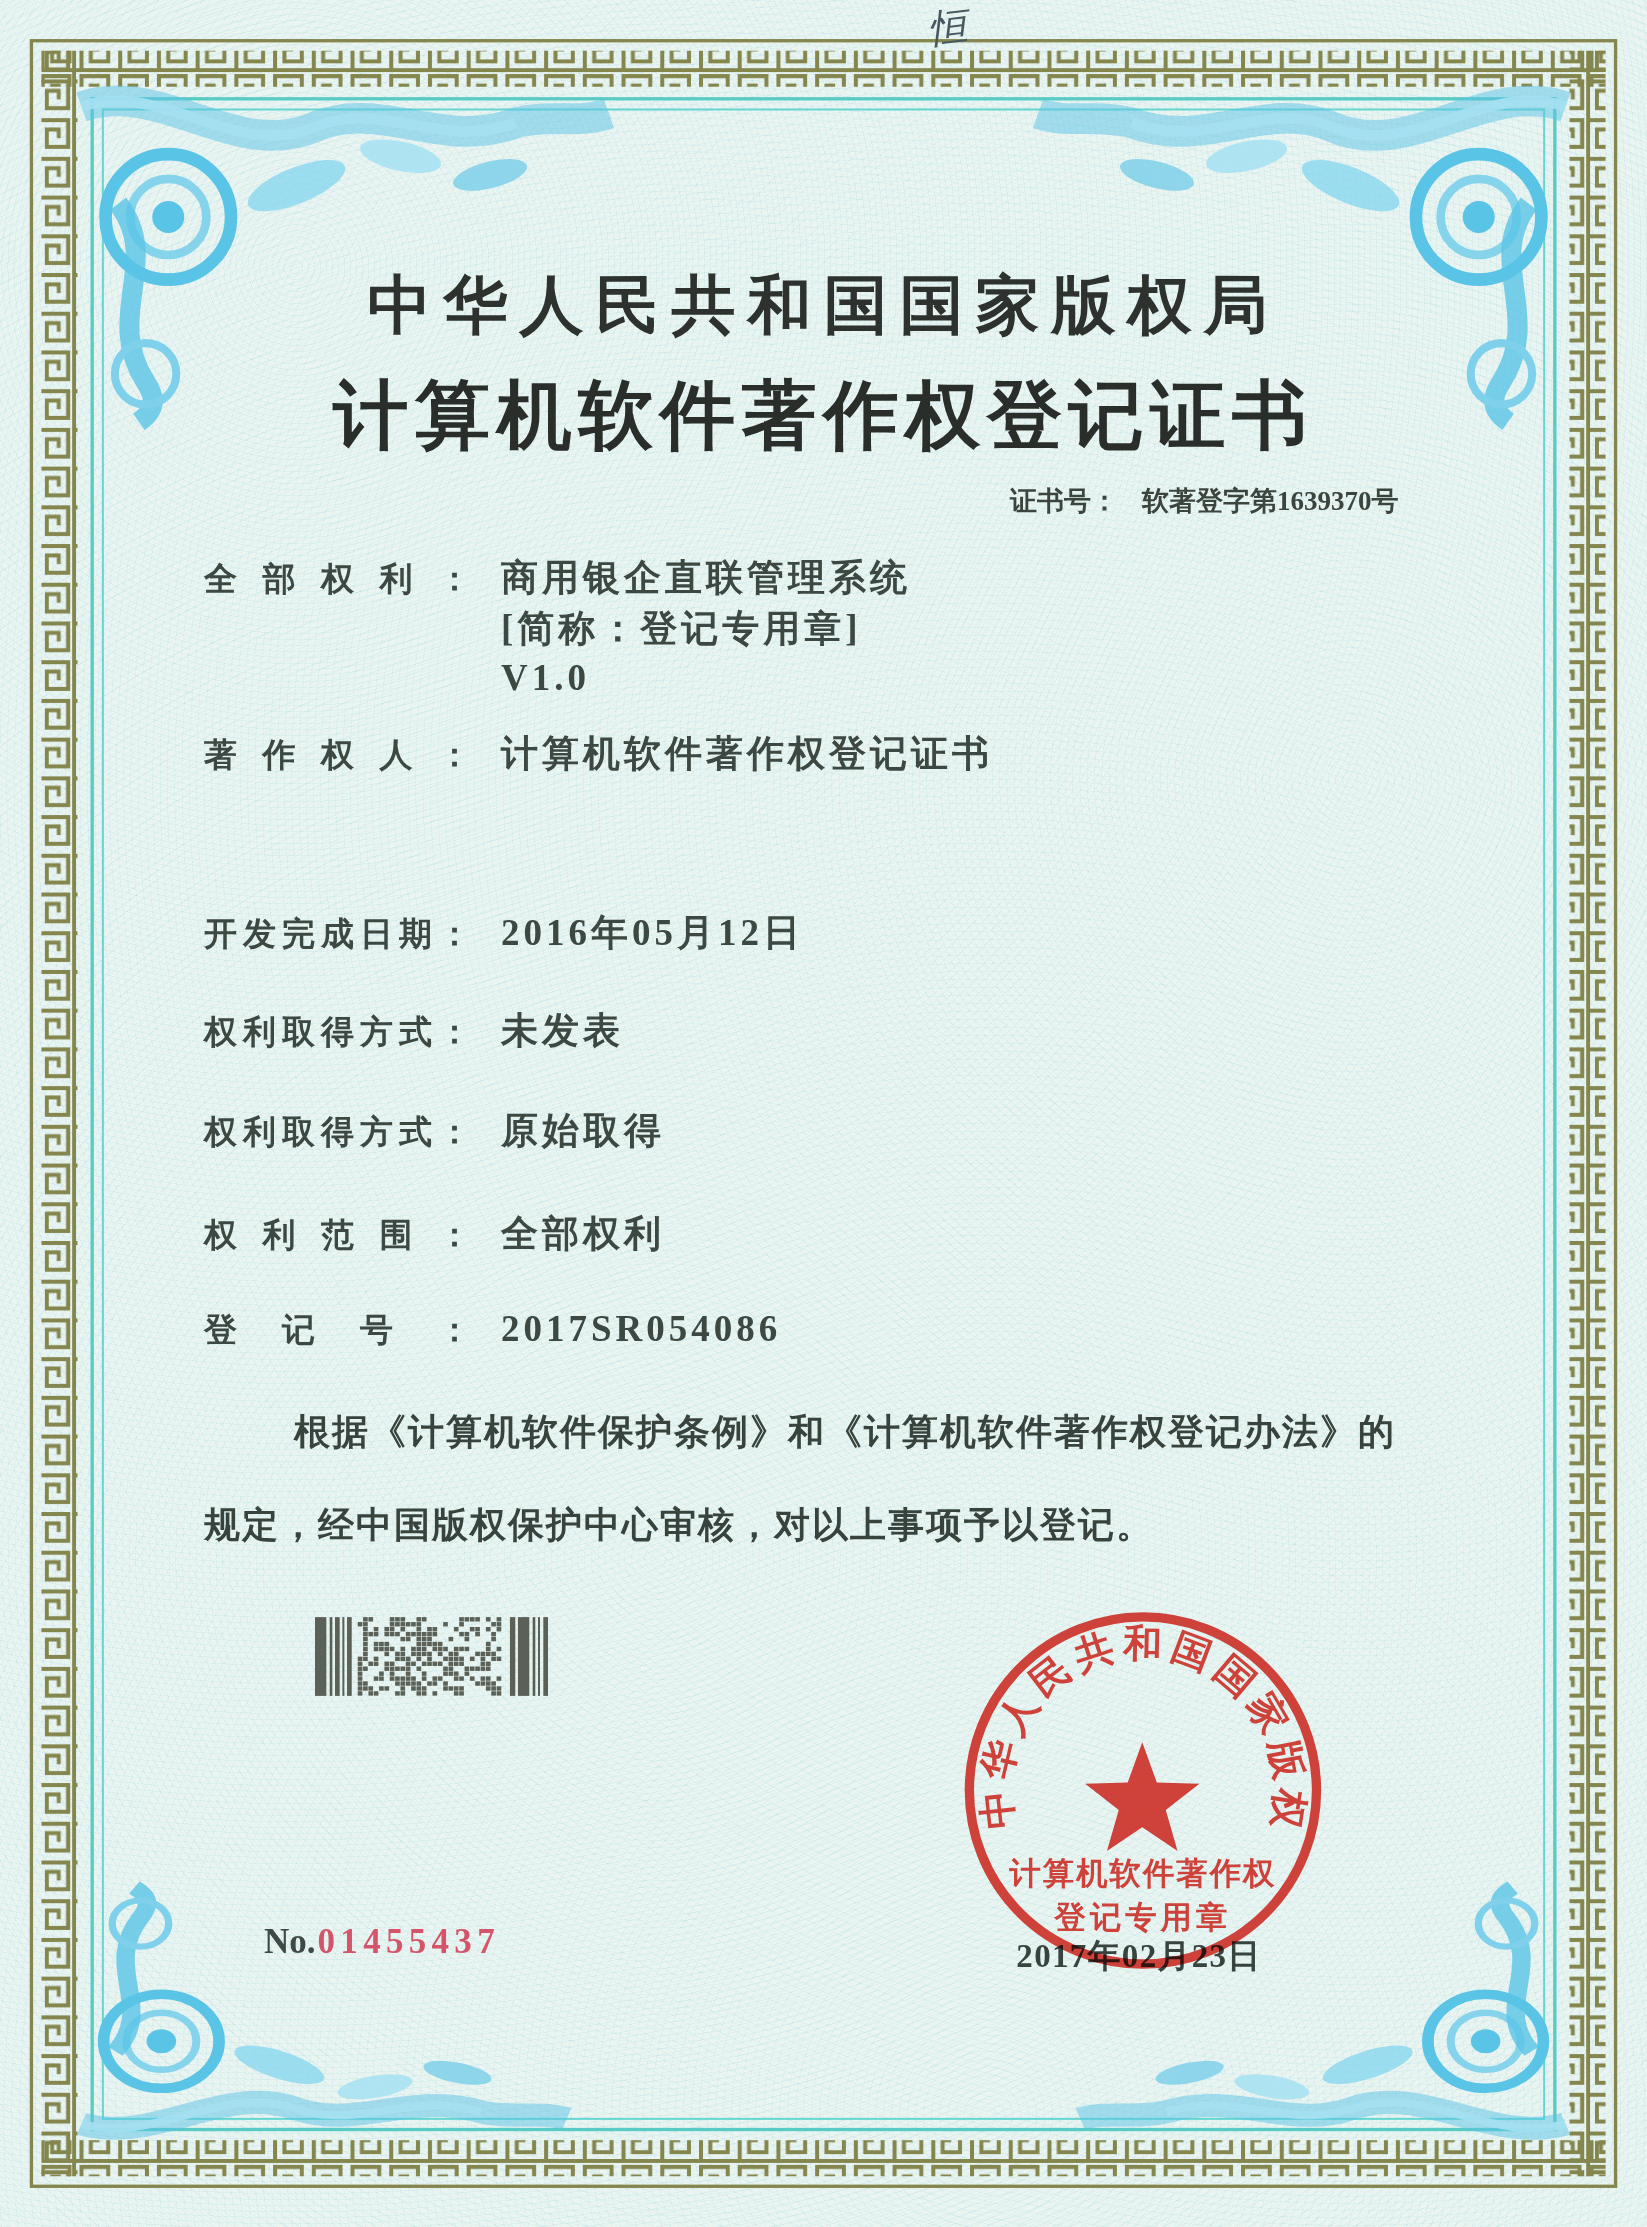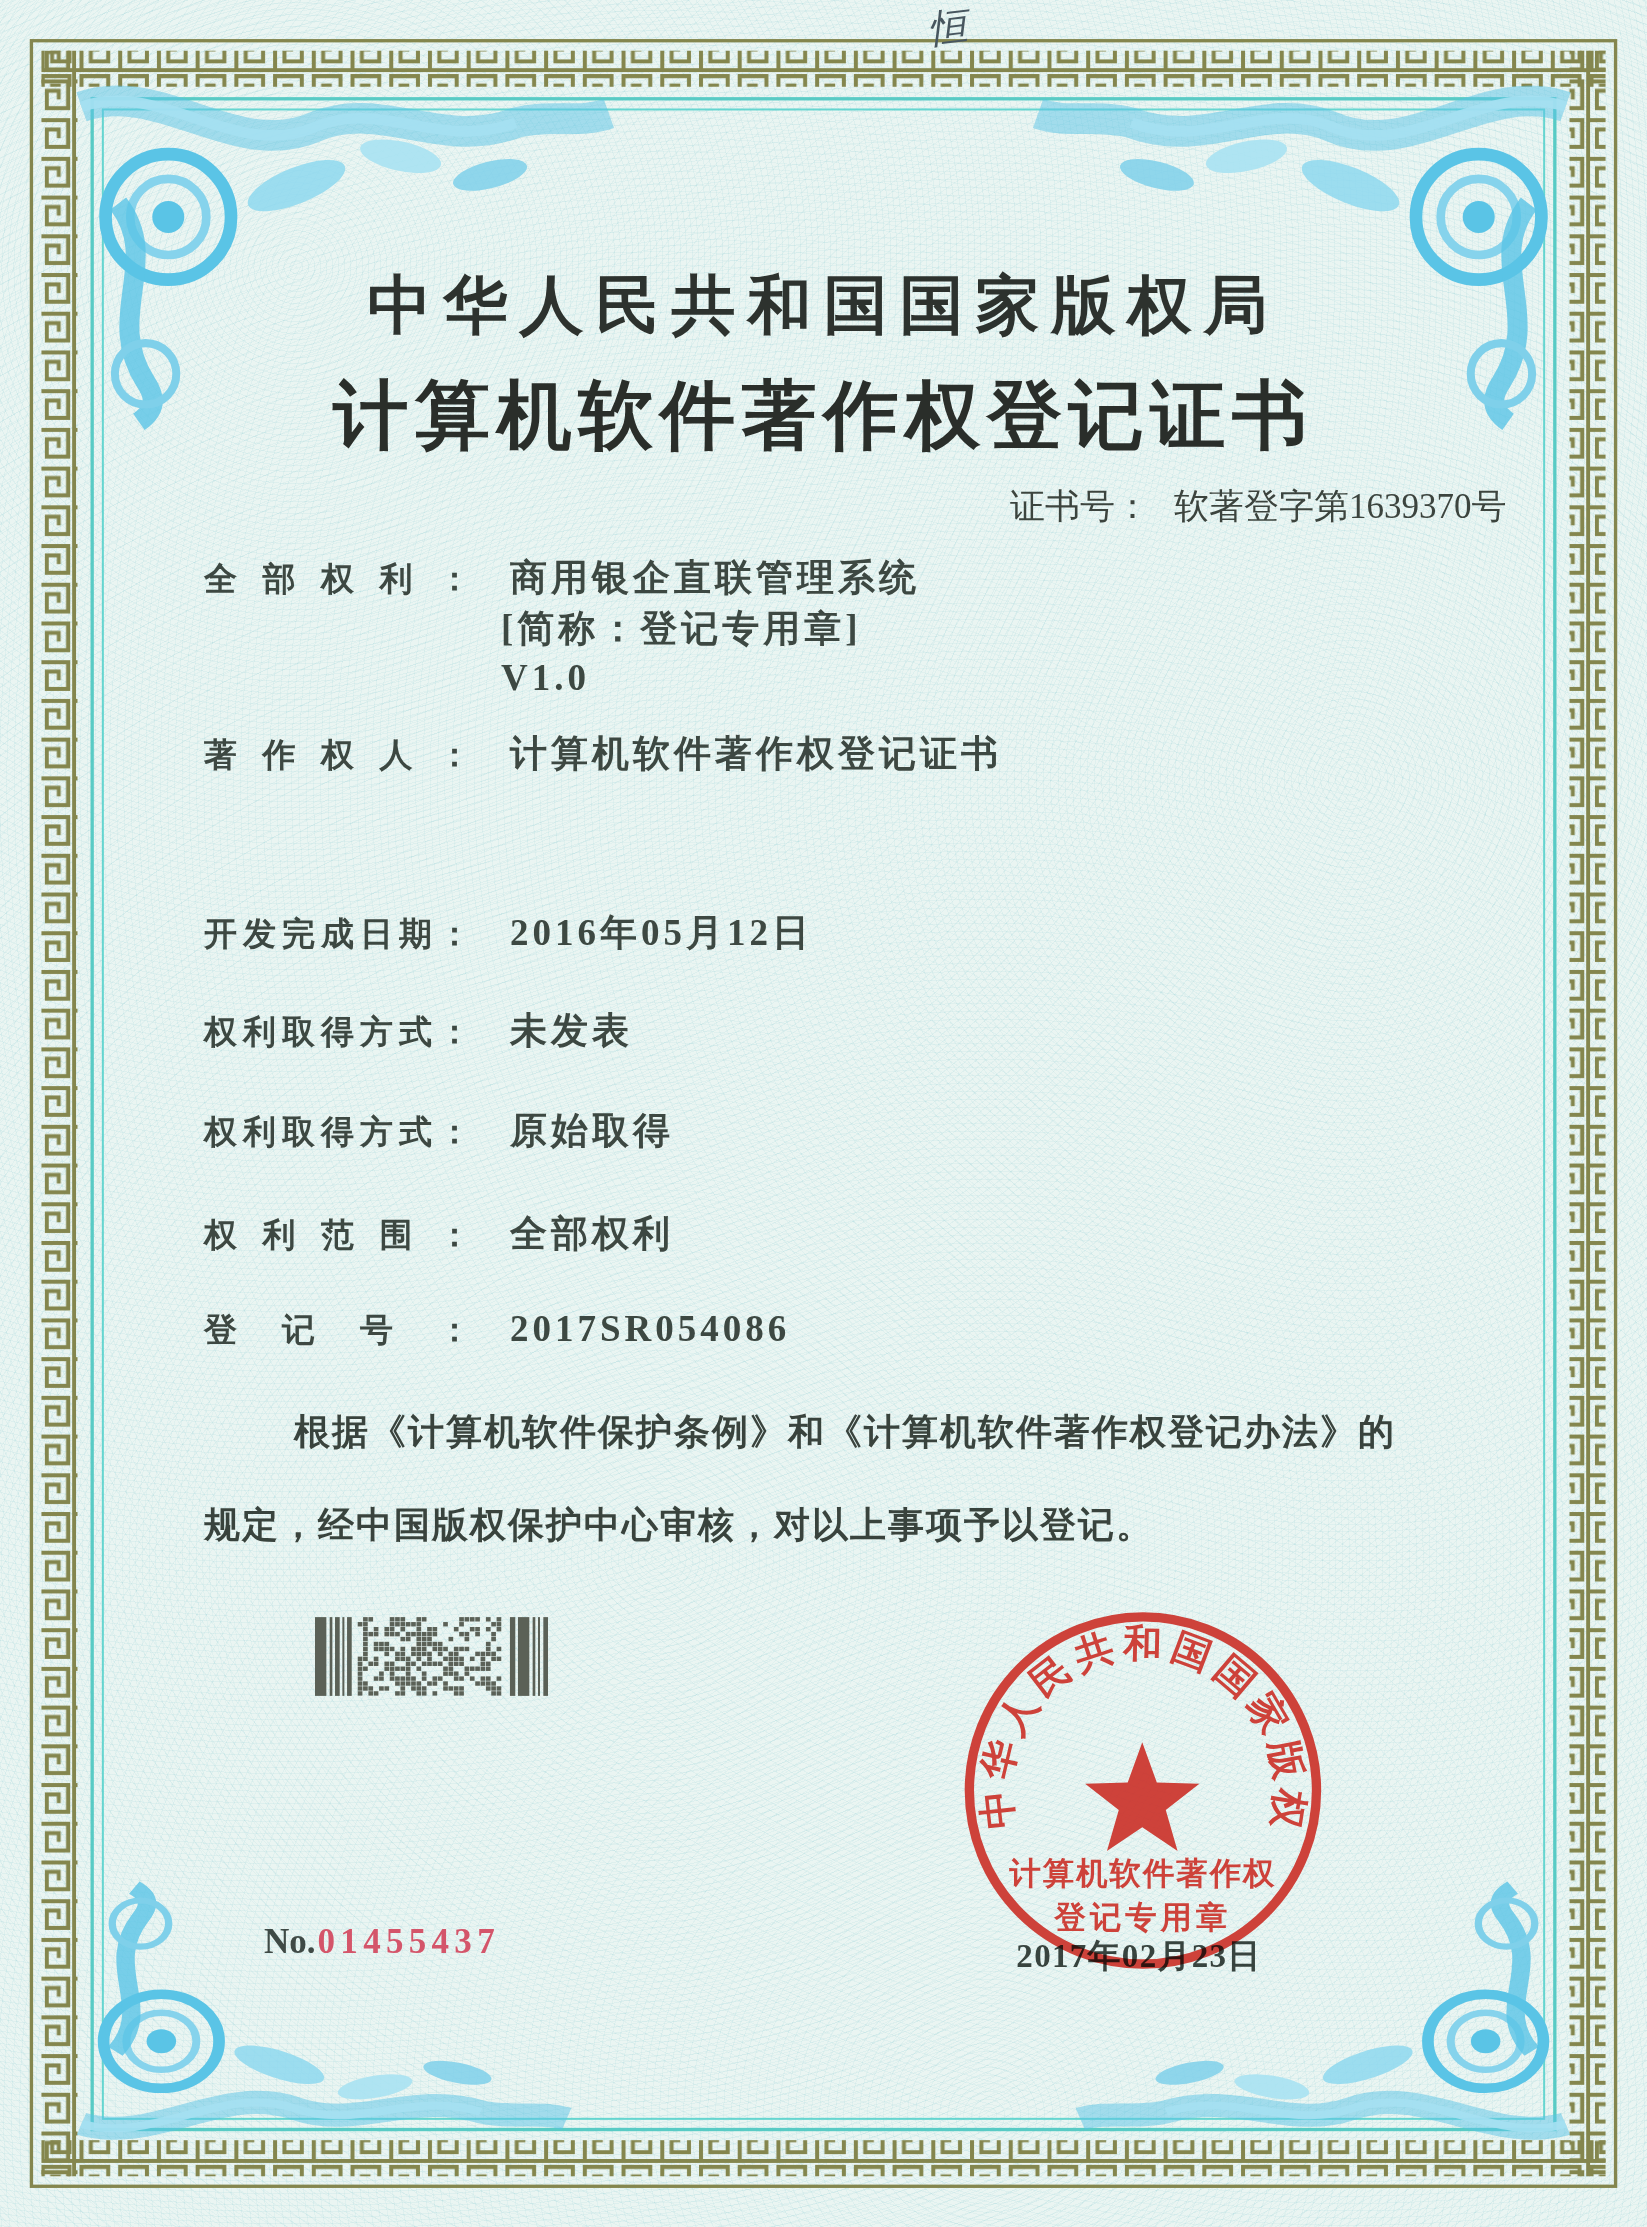--- a/index.html
+++ b/index.html
@@ -25,29 +25,29 @@
     transform:rotate(-7deg);font-style:italic;letter-spacing:-2.7px;z-index:4;
   }
   .authority{
     left:0;top:262px;width:100%;text-align:center;
     font-size:64px;font-weight:bold;letter-spacing:12px;color:#2d322e;
   }
   .cert-title{
     left:0;top:366px;width:100%;text-align:center;
     font-size:75px;font-weight:bold;letter-spacing:6.7px;color:#2a2e2a;
   }
-  .cert-no{left:1010px;top:483px;font-size:35px;color:#3c443e;font-weight:400;}
+  .cert-no{left:1010px;top:483px;font-size:27px;color:#3c443e;font-weight:700;}
   .cert-no .gap{display:inline-block;width:24px;}
   .row{left:204px;font-size:37px;font-weight:600;white-space:nowrap;}
   .row .lbl{
     display:inline-block;width:267px;
     text-align:justify;text-align-last:justify;
     font-size:33px;vertical-align:baseline;
   }
-  .row .val{margin-left:39px;letter-spacing:4px;}
+  .row .val{margin-left:30px;letter-spacing:4px;}
   .subline{left:501px;font-size:37px;font-weight:600;letter-spacing:4px;}
   .para{font-size:36px;font-weight:600;letter-spacing:2px;color:#39433d;white-space:nowrap;}
   .serial{left:264px;top:1922px;font-size:35px;font-weight:600;color:#3f4a46;}
   .serial .num{color:#d4556a;letter-spacing:5.3px;margin-left:2px;}
   .barcode-box{left:315px;top:1617px;width:235px;height:79px;z-index:3;}
   svg.seal{position:absolute;left:0;top:0;z-index:5;pointer-events:none;opacity:.93;}
   .seal-date{
     left:982px;top:1934px;width:314px;text-align:center;
     font-size:33px;font-weight:600;letter-spacing:1.3px;color:#3e4742;
     z-index:6;mix-blend-mode:multiply;

